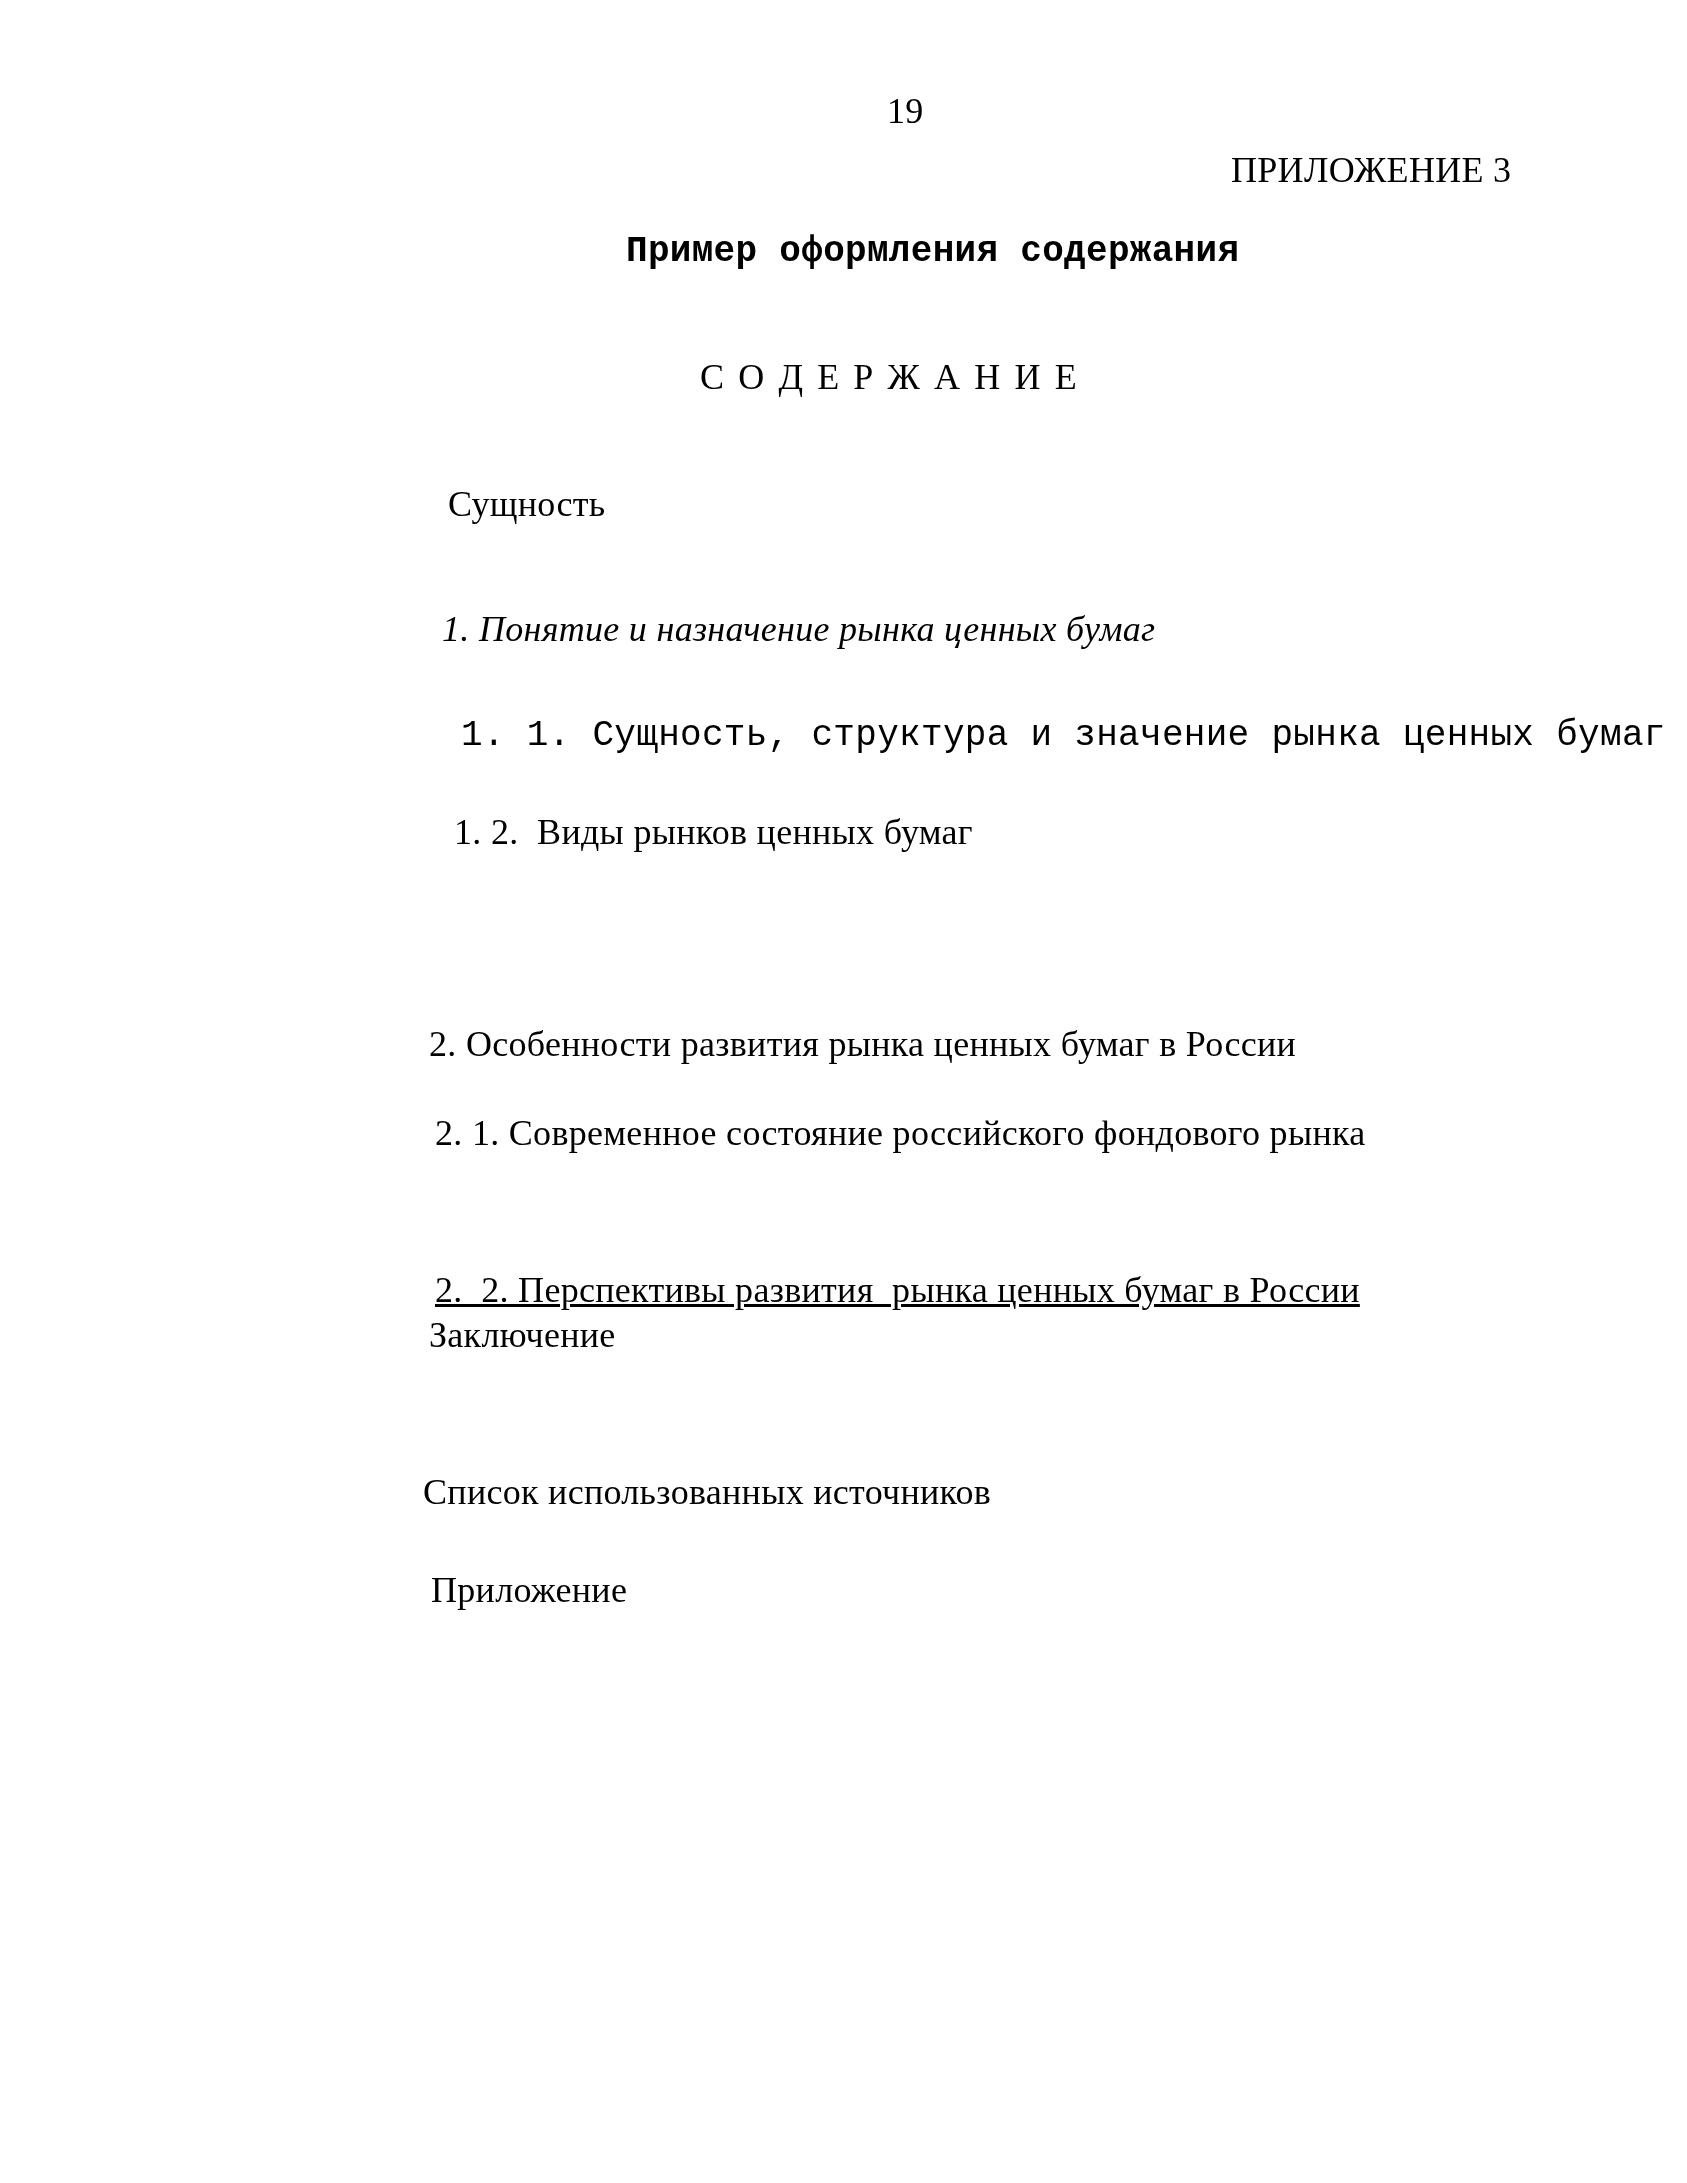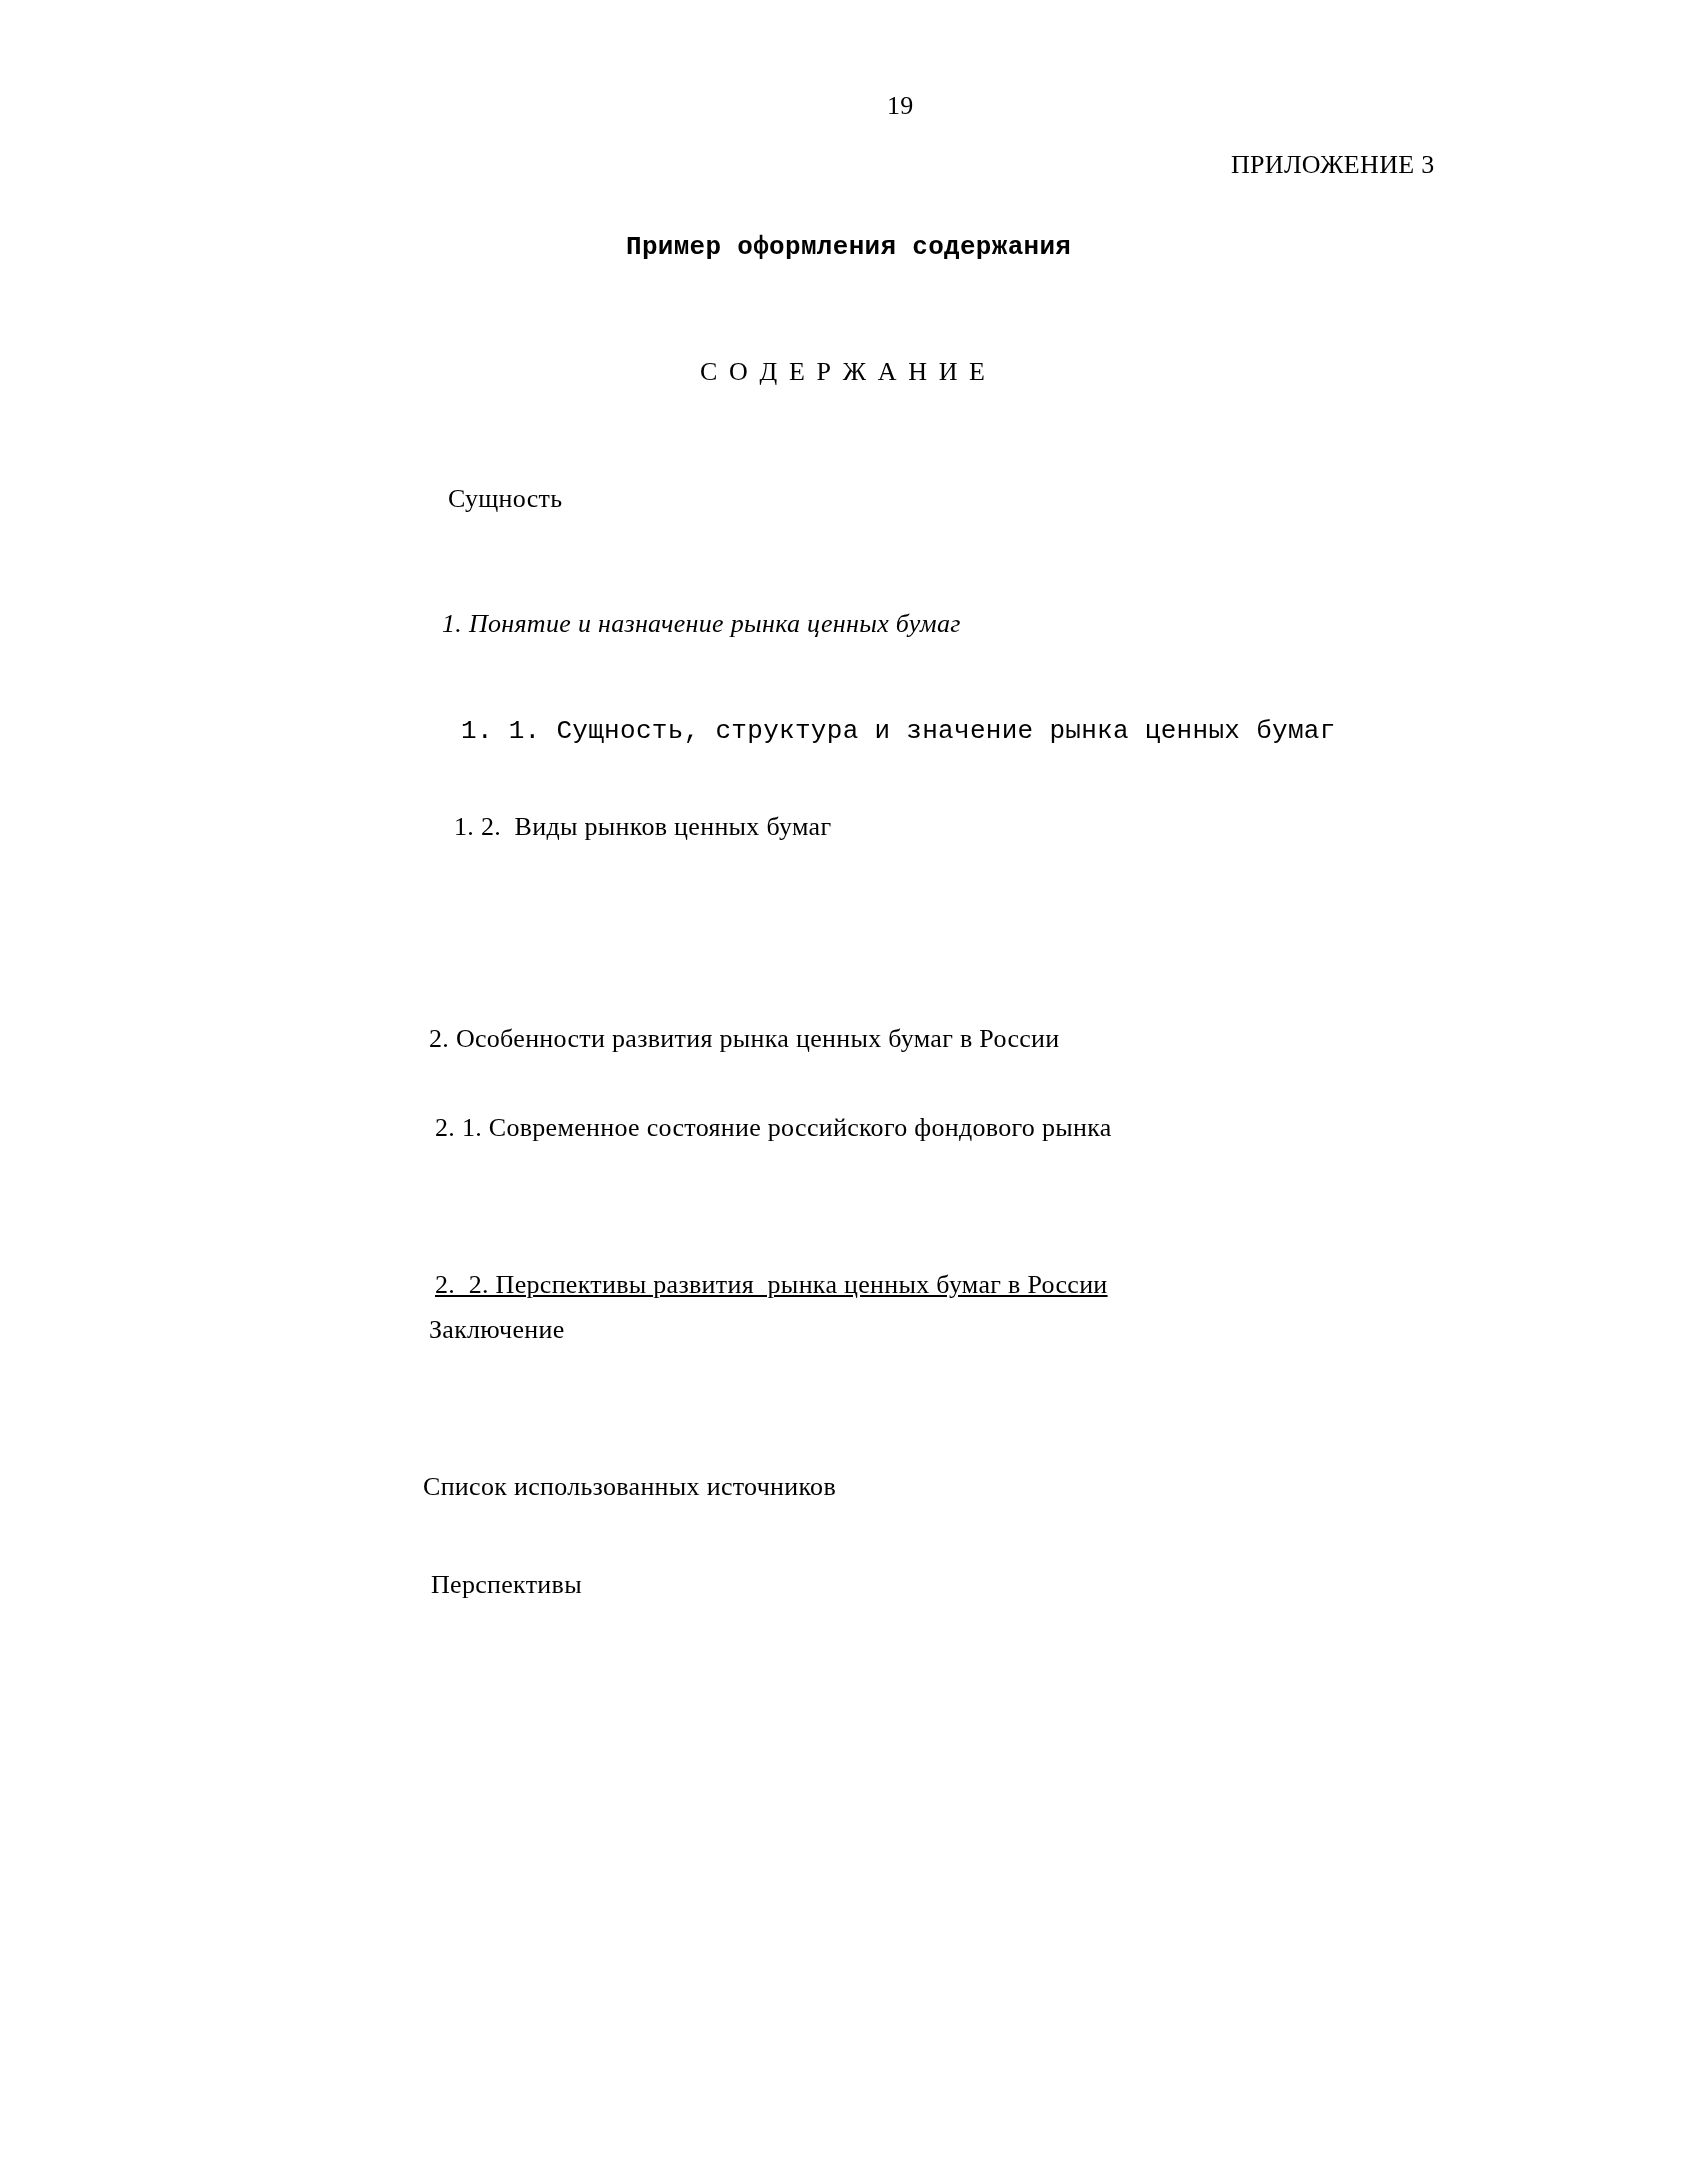--- a/index.html
+++ b/index.html
@@ -11,21 +11,21 @@
     position: relative;
     width: 1687px;
     height: 2183px;
     background: #ffffff;
     font-family: "Liberation Serif", "DejaVu Serif", serif;
     color: #000000;
     overflow: hidden;
   }
   .line {
     position: absolute;
-    font-size: 26px;
+    font-size: 36px;
     line-height: 1;
     white-space: pre;
     letter-spacing: 0.3px;
   }
   .line.bold {
     font-weight: bold;
   }
   .line.spaced {
     letter-spacing: 2.6px;
   }
@@ -54,16 +54,16 @@
   <div class="line" style="top:1026px; left:429px;">2. Особенности развития рынка ценных бумаг в России</div>
 
   <div class="line" style="top:1115px; left:435px;">2. 1. Современное состояние российского фондового рынка</div>
 
   <div class="line" style="top:1272px; left:435px;text-decoration:underline;">2.  2. Перспективы развития  рынка ценных бумаг в России</div>
 
   <div class="line" style="top:1317px; left:429px;">Заключение</div>
 
   <div class="line" style="top:1474px; left:423px;">Список использованных источников</div>
 
-  <div class="line" style="top:1572px; left:431px;">Перспективы</div>
+  <div class="line" style="top:1572px; left:431px;">Приложение</div>
 
 </div>
 
 
 </body></html>

